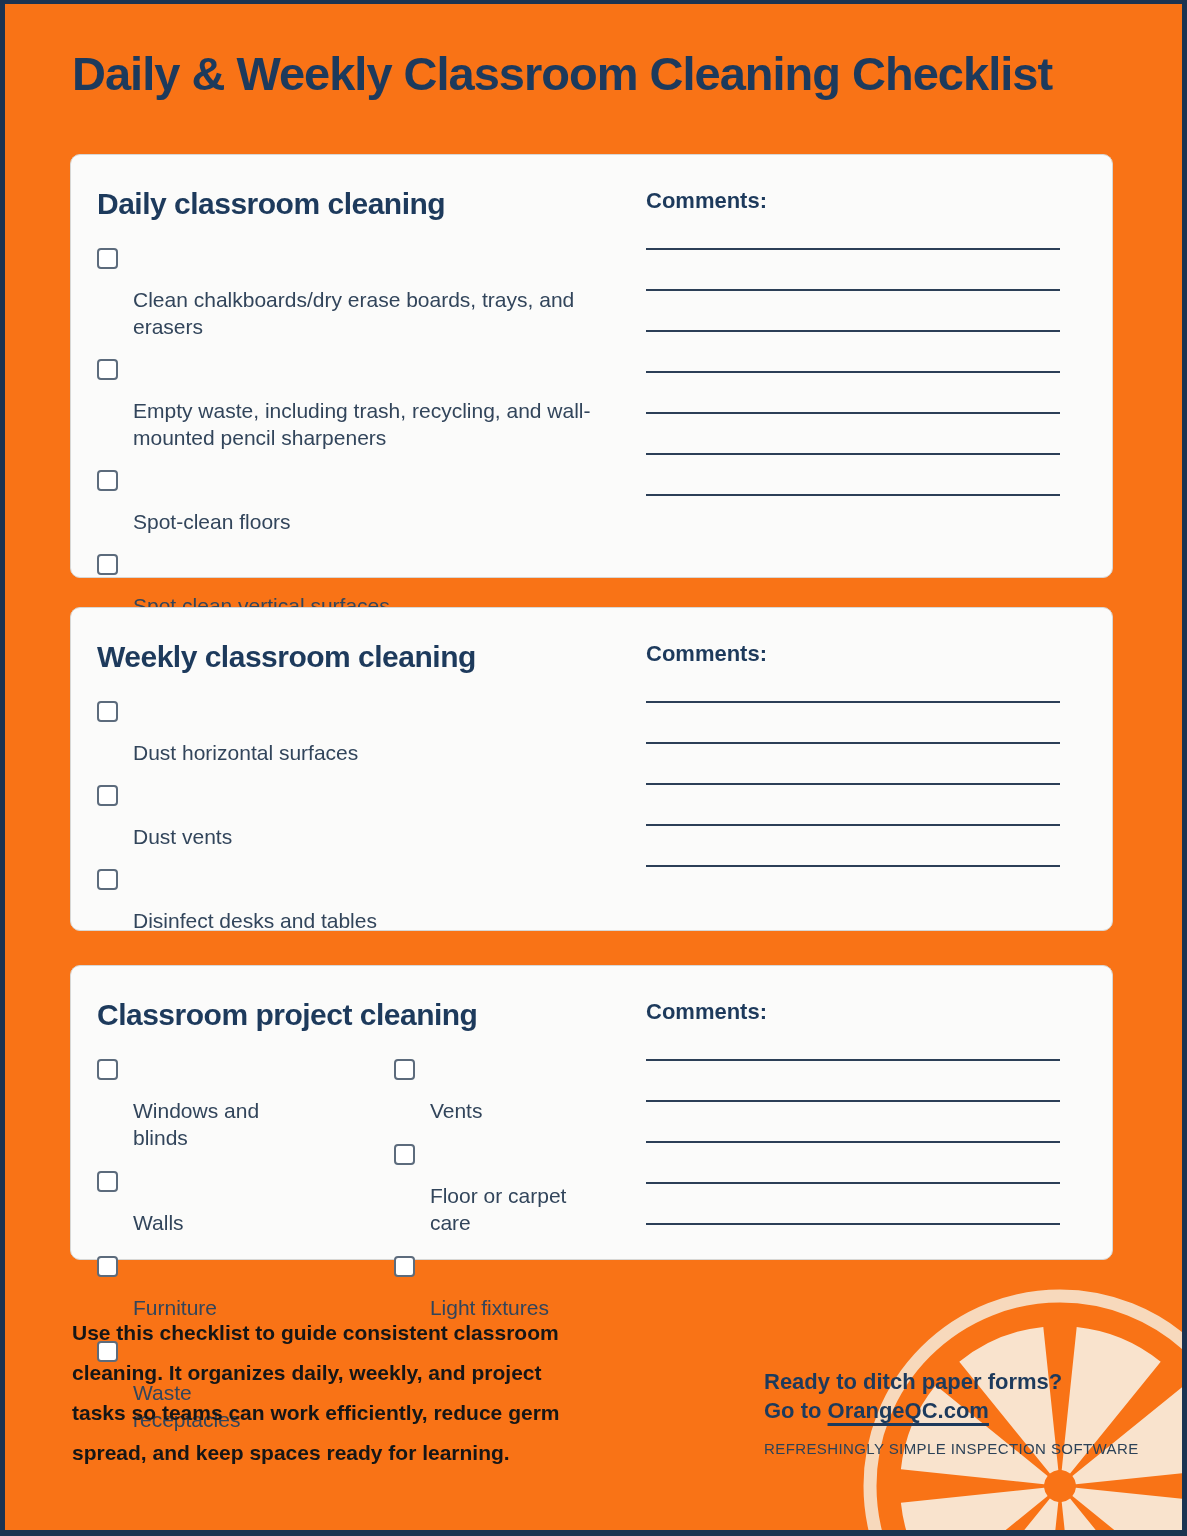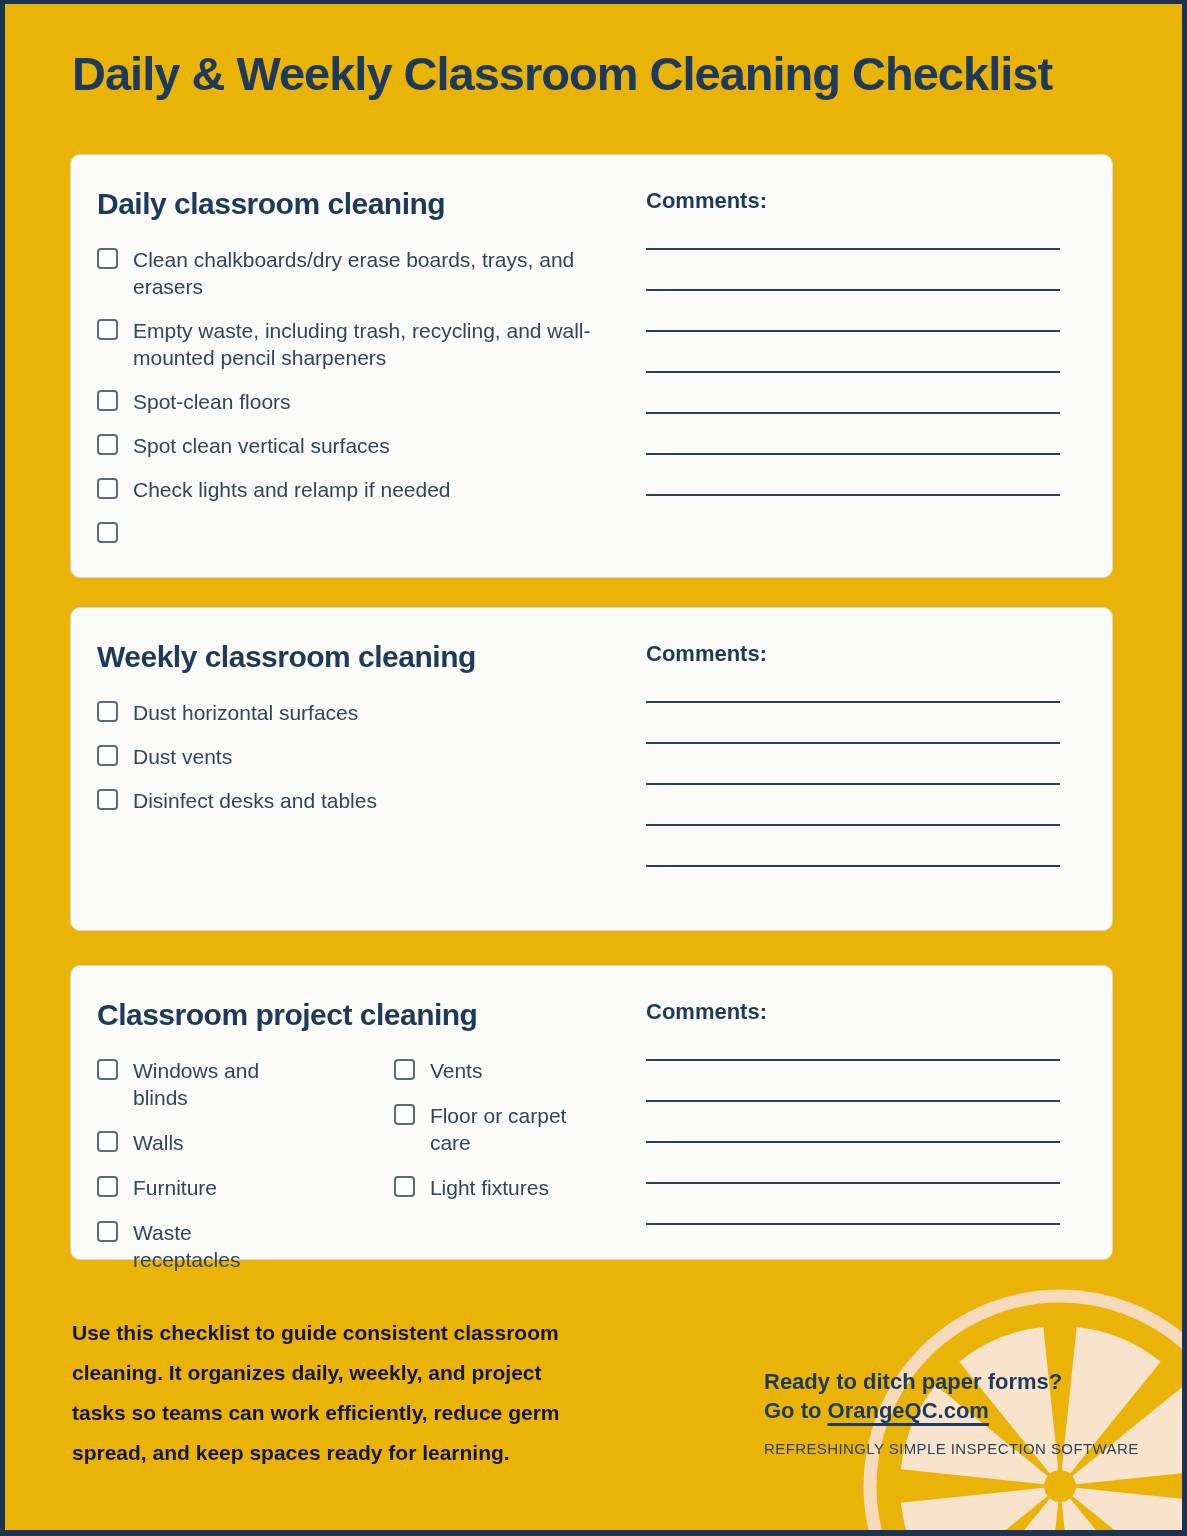--- a/index.html
+++ b/index.html
@@ -1,20 +1,20 @@
 <!DOCTYPE html>
 <html><head>
 <meta charset="utf-8">
 <style>
   html,body { margin:0; padding:0; background:#ffffff; }
   * { box-sizing:border-box; }
   .page {
     position:relative;
     width:1187px; height:1536px;
-    background:#eab308;
+    background:#f97316;
     border:5px solid #1c3351;
     border-top-width:4px;
     border-bottom-width:6px;
     overflow:hidden;
     font-family:"Liberation Sans","DejaVu Sans",sans-serif;
   }
   .watermark { position:absolute; left:845px; top:1272px; z-index:0; }
   .title {
     position:absolute; left:67px; top:42px; margin:0; z-index:2;
     font-size:47px; font-weight:bold; letter-spacing:-1px;
@@ -39,21 +39,21 @@
   li.item { display:flex; align-items:flex-start; margin:0 0 17px 0; }
   .card3 li.item { margin-bottom:18px; }
   .checkbox {
     flex:0 0 auto;
     width:21px; height:21px; margin:2px 0 0 0;
     border:2px solid #5c6b7c; border-radius:4px;
     background:#ffffff;
   }
   .item-label {
     margin-left:15px;
-    font-size:21px; line-height:27px; color:#32455b;
+    font-size:21px; line-height:27px; color:#32455b;margin-top:40px;
   }
   .card-left { width:505px; }
   .card3 .cols { display:flex;gap:43px; }
   .card3 .col1 { width:240px; }
   .card3 .col2 { width:245px; margin-left:50px; }
   .card-right { position:absolute; left:575px; top:32px; width:414px; }
   .comments-label {
     font-size:22px; font-weight:bold; line-height:27px; color:#1d3a5c;
   }
   .cline { height:41px; border-bottom:2px solid #2c3f57; }

